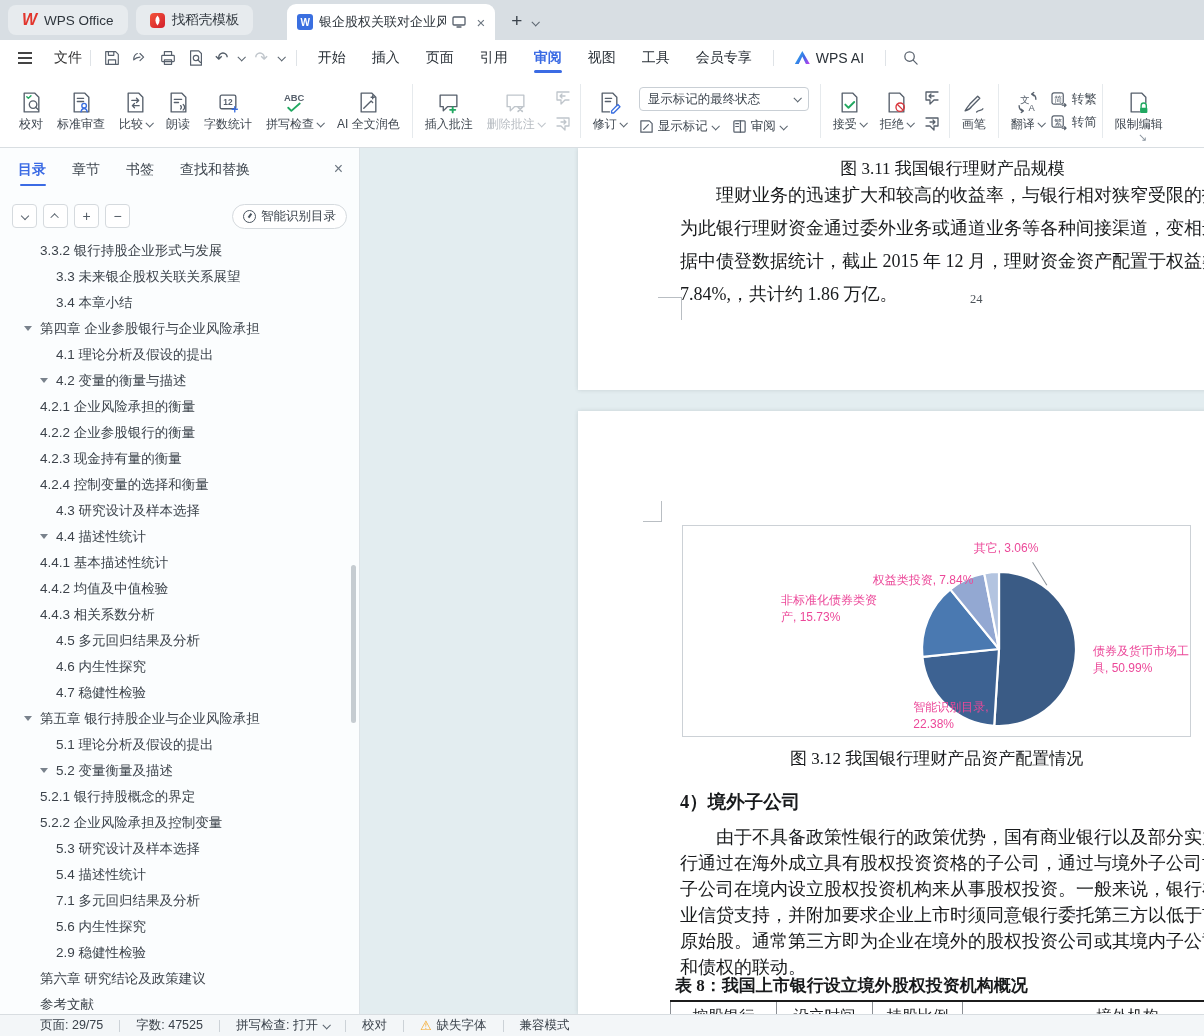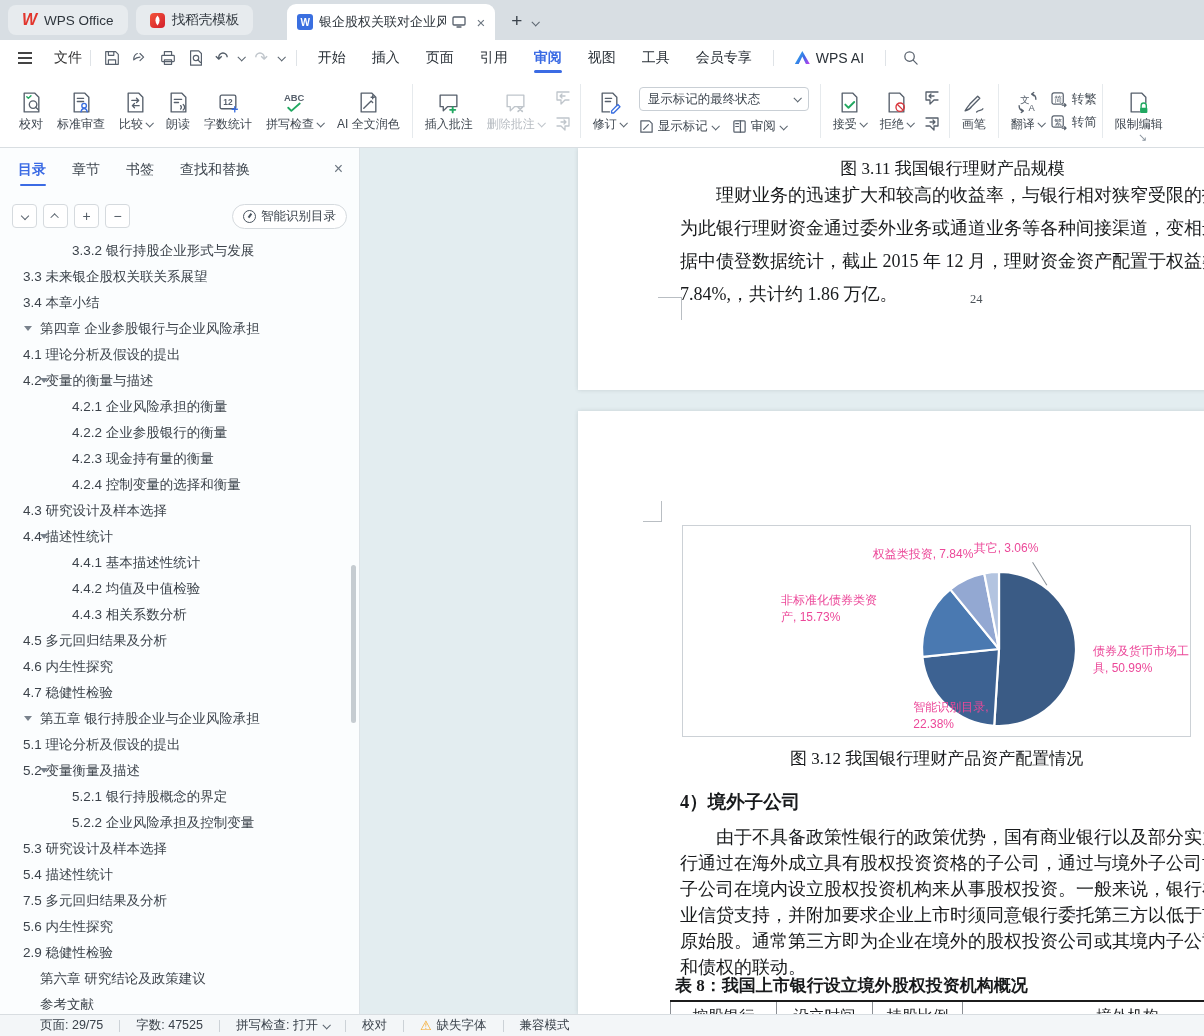--- a/index.html
+++ b/index.html
@@ -53,21 +53,21 @@
   .sb-tab.active{color:#3b6be4;font-weight:bold}
   .sb-tab.active::after{content:"";position:absolute;left:2px;bottom:0;width:26px;height:2.5px;background:#3b6be4;border-radius:2px}
   .sb-close{position:absolute;right:16px;top:12px;font-size:16px;color:#6c7681}
   .sb-tools{position:absolute;left:12px;top:56px;display:flex;gap:6px}
   .sq{width:25px;height:24px;border:1px solid #d5dade;border-radius:4px;background:#fff;display:flex;align-items:center;justify-content:center;color:#525c66;font-size:14px}
   .smart{position:absolute;right:12px;top:56px;height:25px;border:1px solid #d5dade;border-radius:13px;background:#fff;display:flex;align-items:center;gap:5px;padding:0 10px;font-size:12.5px;color:#3c444d}
   .gauge{width:13px;height:13px;border:1.4px solid #4a5560;border-radius:50%;position:relative}
   .gauge::after{content:"";position:absolute;left:5px;top:2px;width:1.6px;height:5px;background:#4a5560;transform:rotate(35deg)}
   #toc{position:absolute;left:0;top:90px;width:352px;height:772px;overflow:hidden;font-size:13.5px;color:#3c434b}
   .toc-item{position:relative;height:26px;display:flex;align-items:center;white-space:nowrap}
-  .toc-item.lvl1{padding-left:40px}.toc-item.lvl2{padding-left:23px}.toc-item.lvl3{padding-left:72px}
+  .toc-item.lvl1{padding-left:40px}.toc-item.lvl2{padding-left:56px}.toc-item.lvl3{padding-left:40px}
   .tri{position:absolute;top:10px;width:0;height:0;border-left:4px solid transparent;border-right:4px solid transparent;border-top:5px solid #79828c}
   .lvl1 .tri{left:24px}.lvl2 .tri{left:40px}
   .sb-scroll{position:absolute;left:351px;top:417px;width:5px;height:158px;border-radius:3px;background:#c6ccd1}
   
   #canvas{position:absolute;left:361px;top:148px;width:843px;height:866px;overflow:hidden;background:#e3edf0}
   .page{position:absolute;left:217px;width:780px;background:#fff;box-shadow:0 0 4px rgba(60,70,80,.18)}
   #page1{top:0;height:242px}
   #page2{top:263px;height:603px}
   .serif{font-family:"Liberation Serif","DejaVu Serif",serif;color:#181a1c}
   .docline{position:absolute;left:102px;white-space:nowrap;font-size:18px;line-height:26px}
@@ -494,21 +494,21 @@
       <div class="toc-item lvl3">
         <span>5.2.2  企业风险承担及控制变量</span>
       </div>
       <div class="toc-item lvl2">
         <span>5.3  研究设计及样本选择</span>
       </div>
       <div class="toc-item lvl2">
         <span>5.4  描述性统计</span>
       </div>
       <div class="toc-item lvl2">
-        <span>7.5  多元回归结果及分析</span>
+        <span>7.1  多元回归结果及分析</span>
       </div>
       <div class="toc-item lvl2">
         <span>5.6  内生性探究</span>
       </div>
       <div class="toc-item lvl2">
         <span>2.9  稳健性检验</span>
       </div>
       <div class="toc-item lvl1">
         <span>第六章  研究结论及政策建议</span>
       </div>
@@ -549,21 +549,21 @@
             <div>具, 50.99%</div>
           </div>
           <div class="pielab" style="left: 268px; top: 173px;">
             <div>智能识别目录,</div>
             <div>22.38%</div>
           </div>
           <div class="pielab" style="left: 146px; top: 66px;">
             <div>非标准化债券类资</div>
             <div>产, 15.73%</div>
           </div>
-          <div class="pielab" style="left: 240px; top: 20px;">
+          <div class="pielab" style="left: 240px; top: 46px;">
             <div>权益类投资, 7.84%</div>
           </div>
           <div class="pielab" style="left: 323px; top: 14px;">
             <div>其它, 3.06%</div>
           </div>
         </div>
       <div class="leader"></div>
     </div>
     <div class="caption" style="left:104px;top:336px;width:509px">图 3.12 我国银行理财产品资产配置情况</div>
     <div class="h-bold" style="top:378px">4）境外子公司</div>

